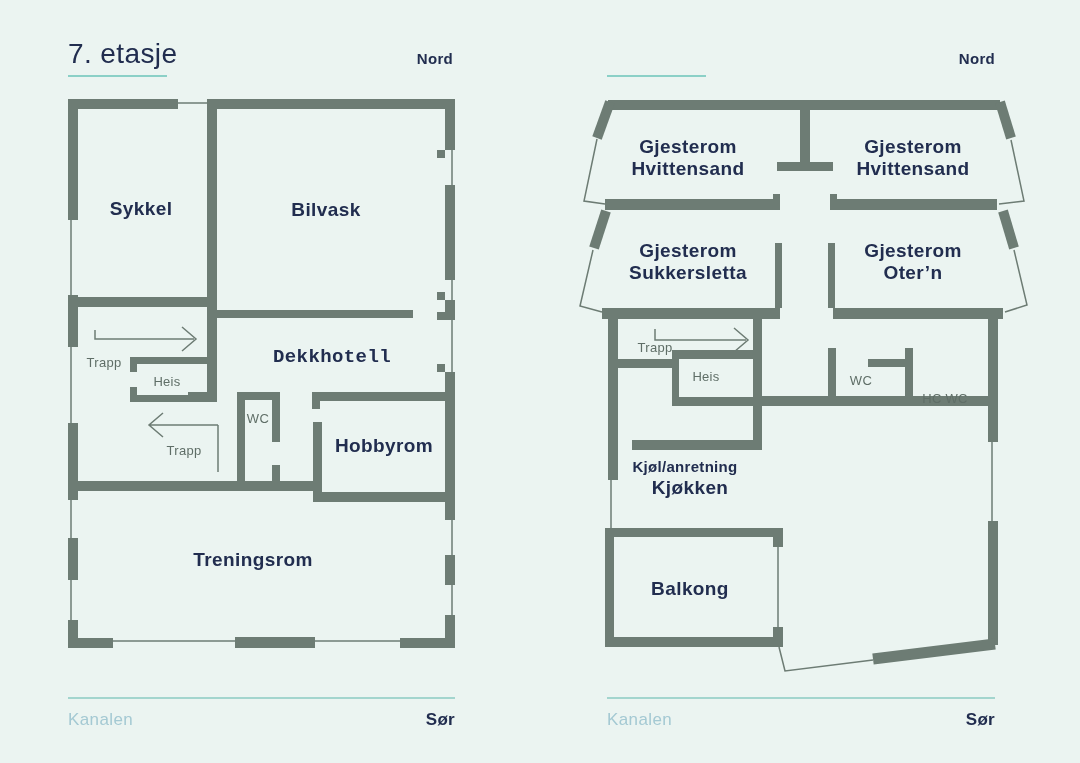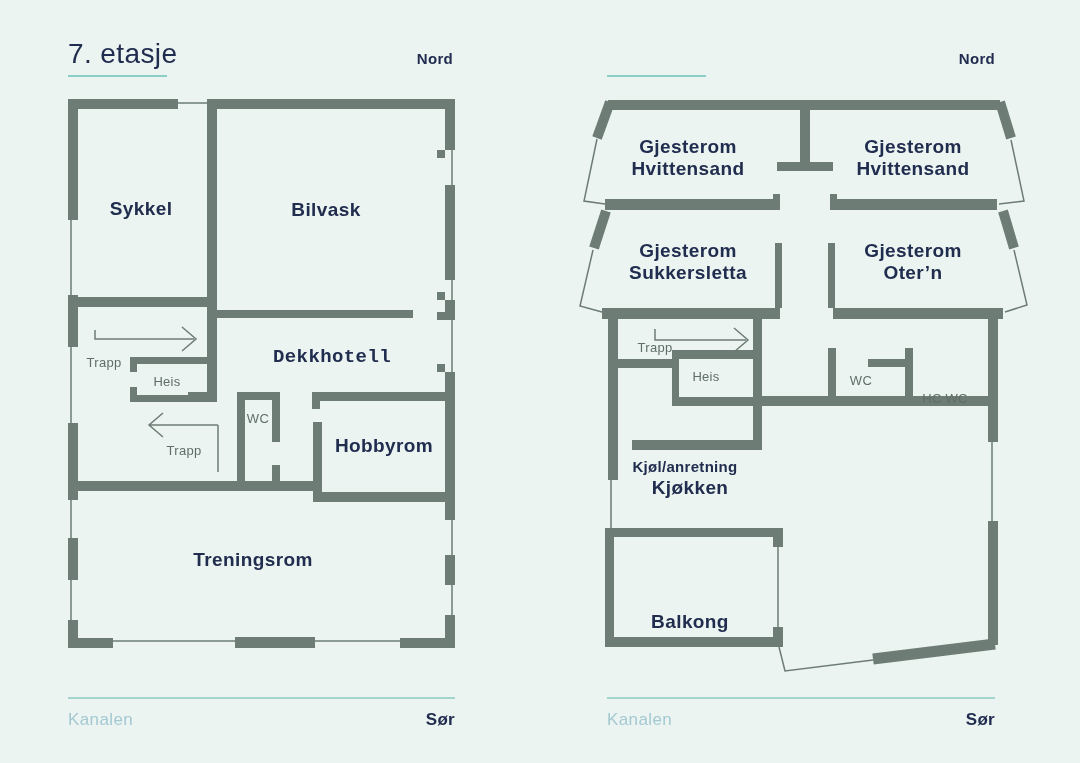--- a/index.html
+++ b/index.html
@@ -192,21 +192,21 @@
   <div class="lbl room" style="left:913px;top:262px;">
     <div>Gjesterom</div>
     <div>Oter’n</div>
   </div>
   <div class="lbl feat" style="left:655px;top:347px;">Trapp</div>
   <div class="lbl feat" style="left:706px;top:376px;">Heis</div>
   <div class="lbl room-sm" style="left:685px;top:420px;margin-top:46px;">Kjøl/anretning</div>
   <div class="lbl feat" style="left:861px;top:380px;">WC</div>
   <div class="lbl feat" style="left:945px;top:398px;">HC WC</div>
   <div class="lbl room" style="left:690px;top:488px;">Kjøkken</div>
-  <div class="lbl room" style="left:690px;top:622px;">Balkong</div>
+  <div class="lbl room" style="left:690px;top:589px;">Balkong</div>
 
   <div class="shoreline" style="left:68px;top:697px;width:387px;"></div>
   <div class="water-label" style="left:68px;top:710px;">Kanalen</div>
   <div class="south" style="right:625px;top:710px;">Sør</div>
 
   <div class="shoreline" style="left:607px;top:697px;width:388px;"></div>
   <div class="water-label" style="left:607px;top:710px;">Kanalen</div>
   <div class="south" style="right:85px;top:710px;">Sør</div>
 
 </div>

